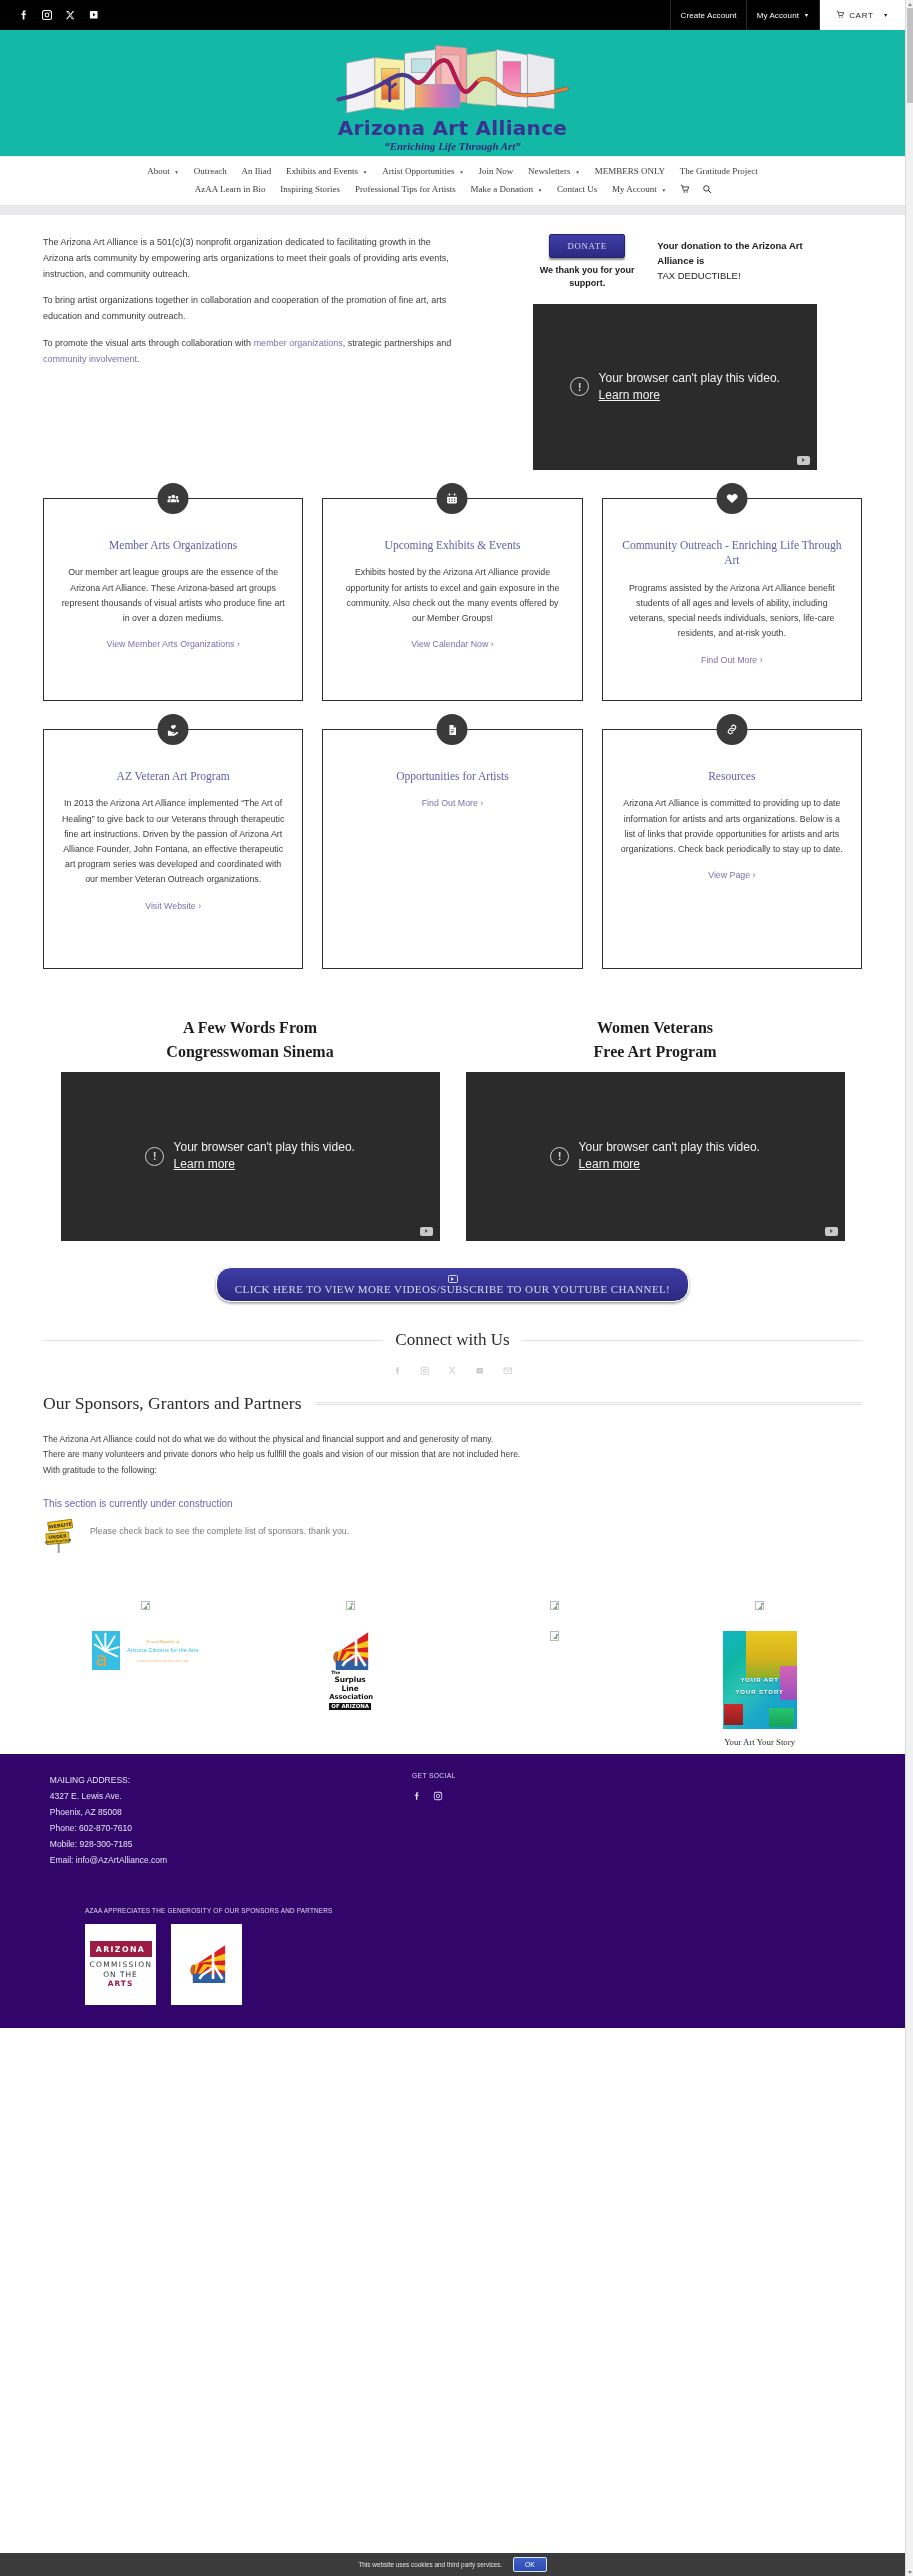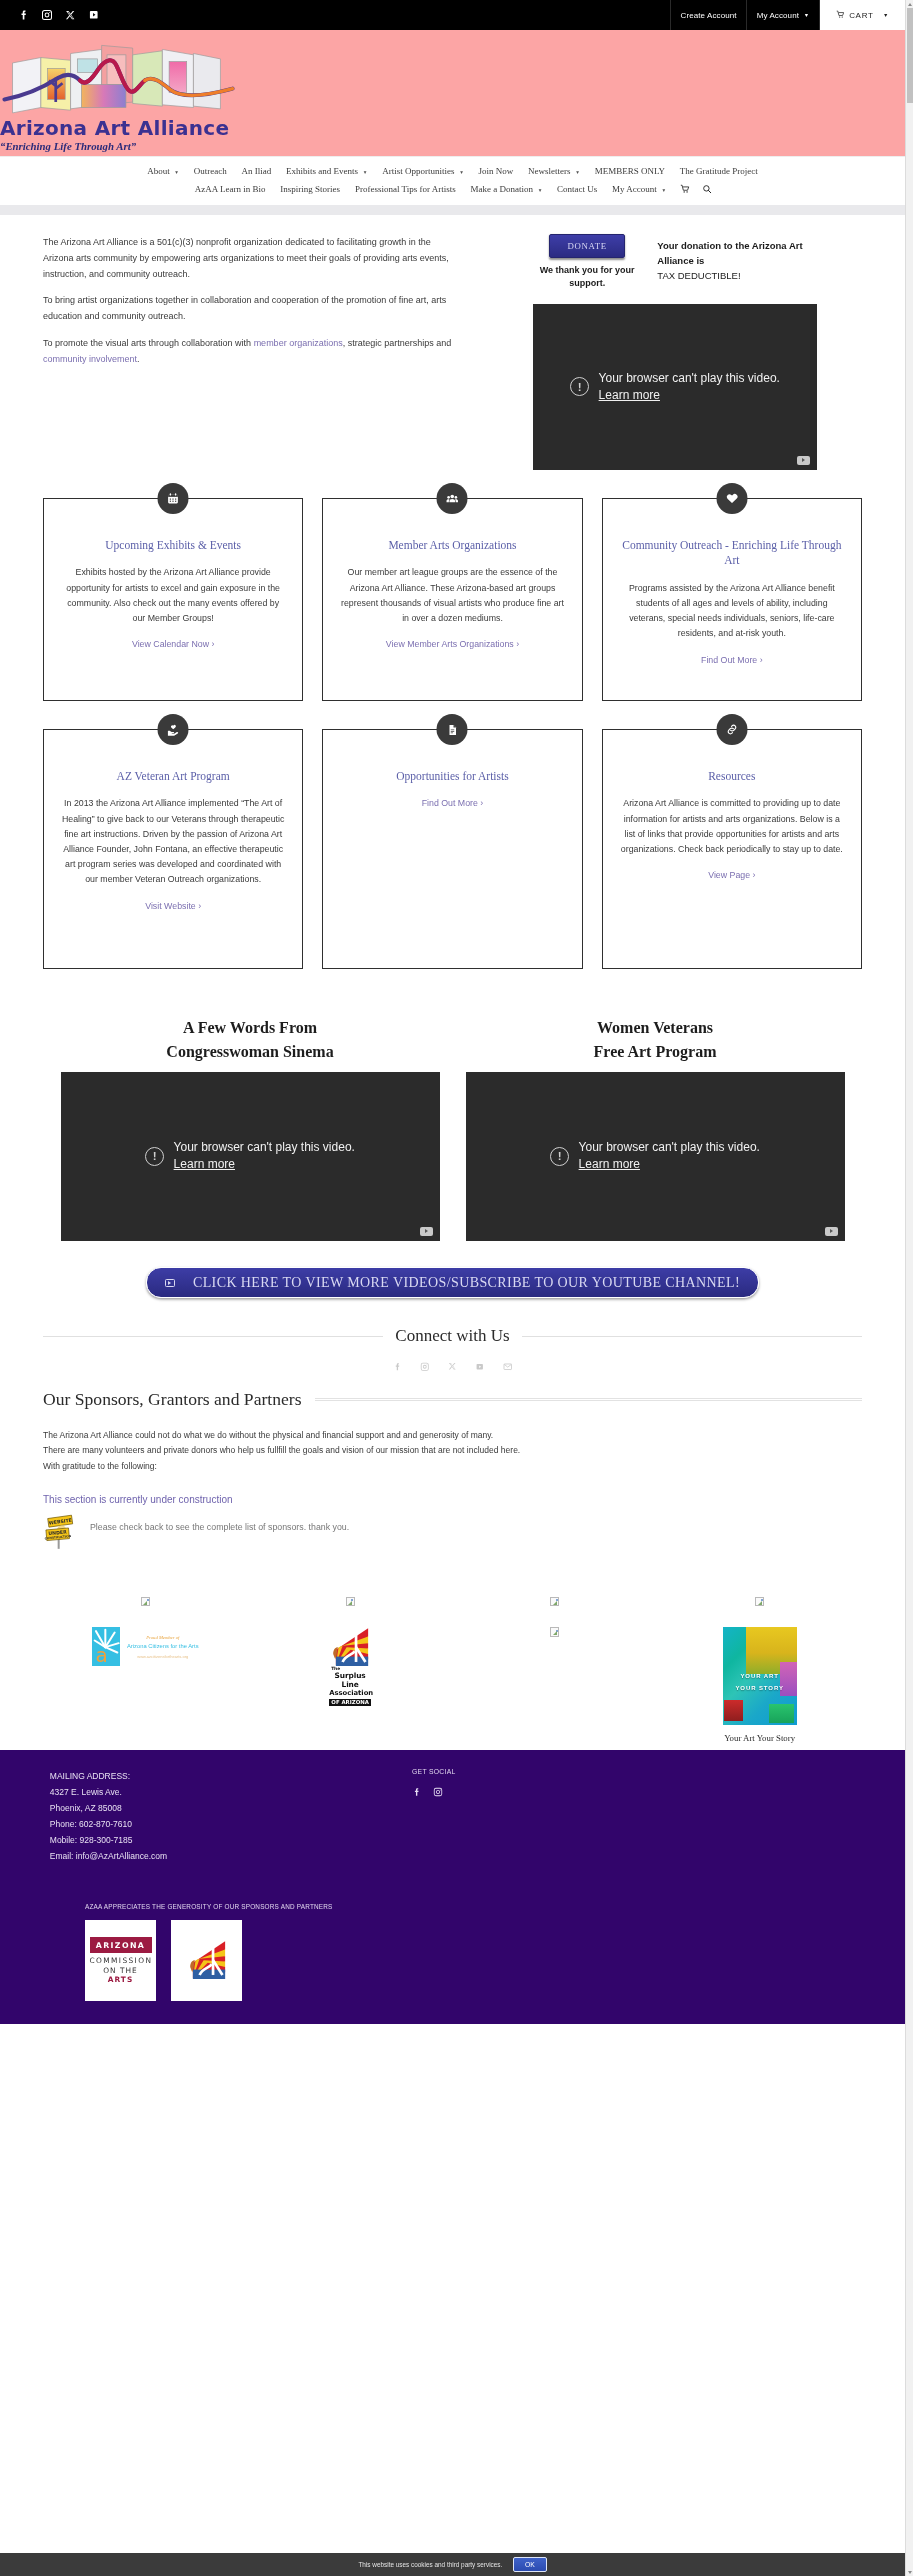--- a/index.html
+++ b/index.html
@@ -36,22 +36,22 @@
   .topbar-cart {
     display: flex; align-items: center; gap: 4.7px; padding: 0 16px;
     background: #ffffff; color: #222; font-size: 8px; letter-spacing: 0.7px;
     white-space: nowrap;
   }
   .caret { display: inline-block; margin-left: 4.7px; font-size: 5.4px; }
 
   
   .logo-wrap {
     width: 905px;
-    display: flex; flex-direction: column; align-items: flex-start;
-    padding-top: 9.5px; padding-bottom: 4px; background: #fca5a5;
+    display: flex; flex-direction: column; align-items: center;
+    padding-top: 9.5px; padding-bottom: 4px; background: #14b8a6;
   }
   .logo-img { width: 237px; height: 81px; position: relative; }
   .logo-title {
     font-family: "DejaVu Sans", sans-serif;
     font-weight: bold; font-size: 20px; color: #3b3191;
     letter-spacing: 0.3px; line-height: 1; margin-top: -2.7px;
   }
   .logo-sub {
     font-family: "Liberation Serif", serif;
     font-style: italic; font-weight: bold; font-size: 10.8px;
@@ -152,26 +152,26 @@
   .videos-section { margin-top: 47px; display: flex; gap: 26px; justify-content: center; }
   .video-col { width: 379px; }
   .video-col h3 {
     font-family: "Liberation Serif", serif; font-weight: bold;
     font-size: 16px; color: #1d1d1d; text-align: center; line-height: 1.5; margin-bottom: 8px;
   }
   .video-col .video-box { width: 379px; height: 169px; }
 
   .yt-cta-wrap { display: flex; justify-content: center; margin-top: 26px; }
   .yt-cta {
-    display: flex; align-items: center; gap: 18px;
+    display: flex; align-items: center; gap: 0;
     background: linear-gradient(#3d3da6, #2a2a80);
     border-radius: 15px; padding: 6.8px 17.6px;
     color: #d9d9f2; font-family: "Liberation Serif", serif;
-    font-size: 14px; letter-spacing: 0.4px;
-    box-shadow: 0 1.4px 2.7px rgba(0,0,0,.4); border: 0.7px solid #ffffff;
+    font-size: 11px; letter-spacing: 0.4px;
+    box-shadow: 0 1.4px 2.7px rgba(0,0,0,.4); border: 0.7px solid #ffffff; flex-direction: column;
   }
   .yt-cta .ytglyph {
     width: 10px; height: 8px; border: 1.4px solid #d9d9f2; border-radius: 1.4px;
     display: flex; align-items: center; justify-content: center;
   }
   .yt-cta .ytglyph i { border-style: solid; border-width: 2px 0 2px 3px; border-color: transparent transparent transparent #d9d9f2; }
 
   
   .connect-head {
     display: flex; align-items: center; gap: 12px; margin-top: 28px;
@@ -472,54 +472,54 @@
           <span class="yt-badge">
               <i></i>
             </span>
         </div>
       </div>
     </div>
 
     <div class="cards-row">
       <div class="card">
         <span class="card-icon">
+          <svg width="13.5" height="13.5" viewBox="0 0 24 24" fill="#fff">
+              <circle cx="12" cy="8" r="3.2"></circle>
+              <circle cx="5.5" cy="9.5" r="2.3"></circle>
+              <circle cx="18.5" cy="9.5" r="2.3"></circle>
+              <path d="M12 12.5c-3 0-5 1.6-5 3.4V18h10v-2.1c0-1.8-2-3.4-5-3.4z"></path>
+              <path d="M5.5 13c-2.2 0-3.7 1.2-3.7 2.5V18H6v-2.1c0-1 .4-2 1.2-2.7A6 6 0 0 0 5.5 13z"></path>
+              <path d="M18.5 13c2.2 0 3.7 1.2 3.7 2.5V18H18v-2.1c0-1-.4-2-1.2-2.7a6 6 0 0 1 1.7-.2z"></path>
+            </svg>
+        </span>
+        <div class="card-title">Member Arts Organizations</div>
+        <div class="card-body">Our member art league groups are the essence of the Arizona Art Alliance. These Arizona-based art groups represent thousands of visual artists who produce fine art in over a dozen mediums.</div>
+        <a href="#" class="card-link">View Member Arts Organizations ›</a>
+      </div>
+
+      <div class="card">
+        <span class="card-icon">
           <svg width="13" height="13" viewBox="0 0 24 24" fill="#fff">
               <rect x="3" y="5" width="18" height="16" rx="2"></rect>
               <rect x="3" y="5" width="18" height="4" fill="#3a3a3a"></rect>
               <rect x="6" y="2.5" width="2.4" height="4" rx="1"></rect>
               <rect x="15.6" y="2.5" width="2.4" height="4" rx="1"></rect>
               <g fill="#3a3a3a">
                 <rect x="6" y="12" width="2.2" height="2.2"></rect>
                 <rect x="10.9" y="12" width="2.2" height="2.2"></rect>
                 <rect x="15.8" y="12" width="2.2" height="2.2"></rect>
                 <rect x="6" y="16" width="2.2" height="2.2"></rect>
                 <rect x="10.9" y="16" width="2.2" height="2.2"></rect>
                 <rect x="15.8" y="16" width="2.2" height="2.2"></rect>
               </g>
             </svg>
         </span>
         <div class="card-title">Upcoming Exhibits &amp; Events</div>
         <div class="card-body">Exhibits hosted by the Arizona Art Alliance provide opportunity for artists to excel and gain exposure in the community. Also check out the many events offered by our Member Groups!</div>
         <a href="#" class="card-link">View Calendar Now ›</a>
-      </div>
-
-      <div class="card">
-        <span class="card-icon">
-          <svg width="13.5" height="13.5" viewBox="0 0 24 24" fill="#fff">
-              <circle cx="12" cy="8" r="3.2"></circle>
-              <circle cx="5.5" cy="9.5" r="2.3"></circle>
-              <circle cx="18.5" cy="9.5" r="2.3"></circle>
-              <path d="M12 12.5c-3 0-5 1.6-5 3.4V18h10v-2.1c0-1.8-2-3.4-5-3.4z"></path>
-              <path d="M5.5 13c-2.2 0-3.7 1.2-3.7 2.5V18H6v-2.1c0-1 .4-2 1.2-2.7A6 6 0 0 0 5.5 13z"></path>
-              <path d="M18.5 13c2.2 0 3.7 1.2 3.7 2.5V18H18v-2.1c0-1-.4-2-1.2-2.7a6 6 0 0 1 1.7-.2z"></path>
-            </svg>
-        </span>
-        <div class="card-title">Member Arts Organizations</div>
-        <div class="card-body">Our member art league groups are the essence of the Arizona Art Alliance. These Arizona-based art groups represent thousands of visual artists who produce fine art in over a dozen mediums.</div>
-        <a href="#" class="card-link">View Member Arts Organizations ›</a>
       </div>
 
       <div class="card">
         <span class="card-icon">
           <svg width="13" height="13" viewBox="0 0 24 24" fill="#fff">
               <path d="M12 20.5 3.6 12.4a5 5 0 0 1 7.1-7L12 6.6l1.3-1.2a5 5 0 1 1 7.1 7z"></path>
             </svg>
         </span>
         <div class="card-title">Community Outreach  -  Enriching Life Through Art</div>
         <div class="card-body">Programs assisted by the Arizona Art Alliance benefit students of all ages and levels of ability, including veterans, special needs individuals, seniors, life-care residents, and at-risk youth.</div>

